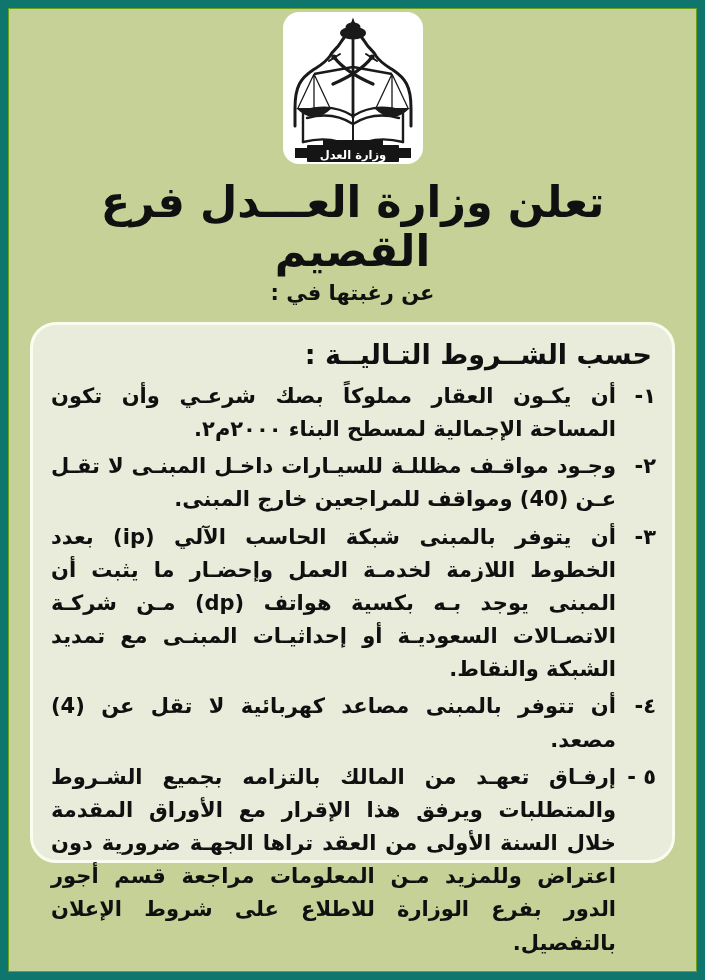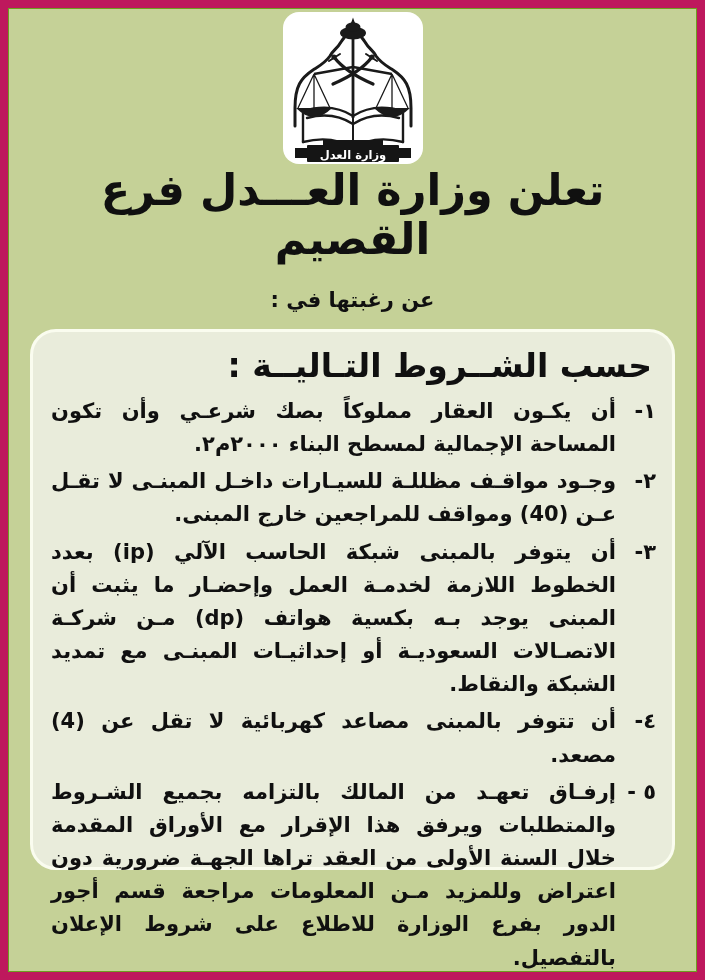--- a/index.html
+++ b/index.html
@@ -3,21 +3,21 @@
 <meta charset="utf-8">
 <style>
   html, body { margin: 0; padding: 0; background: #ffffff; }
   .page {
     position: relative;
     width: 705px;
     height: 980px;
     box-sizing: border-box;
     margin: 0;
     background: #c5d197;
-    border: 8px solid #be185d;
+    border: 8px solid #0f766e;
     box-shadow: inset 0 0 0 1px #6d9e20;
     overflow: hidden;
     font-family: "DejaVu Sans", "DejaVu Sans Mono", sans-serif;
     color: #101010;
     direction: rtl;
   }
 
   
   .logo-box {
     width: 140px;
@@ -28,28 +28,28 @@
     overflow: hidden;
   }
   .logo-box svg { display: block; }
 
   
   .title {
     text-align: center;
     font-weight: bold;
     font-size: 43px;
     line-height: 1.15;
-    margin: 2px 10px 0;
+    margin: 14px 10px 0;
     letter-spacing: -1px;
   }
   .subtitle {
     text-align: center;
     font-weight: bold;
     font-size: 21px;
-    margin-top: 23px;
+    margin-top: 4px;
   }
   .announce {
     text-align: center;
     font-weight: bold;
     font-size: 38px;
     line-height: 1.42;
     margin: 4px 6px 0;
     letter-spacing: -1px;
   }
 
@@ -58,21 +58,21 @@
     box-sizing: border-box;
     margin: 17px 22px 0;
     height: 541px;
     background: #e9ecdb;
     border: 3px solid #fafcef;
     border-radius: 26px;
     padding: 12px 16px 14px 18px;
     direction: rtl;
   }
   .cond-heading {
-    font-size: 33px;
+    font-size: 27px;
     font-weight: bold;
     text-align: right;
     margin: 2px 4px 10px 0;
   }
   .item {
     display: flex;
     gap: 8px;
     font-size: 21px;
     font-weight: bold;
     line-height: 1.58;

